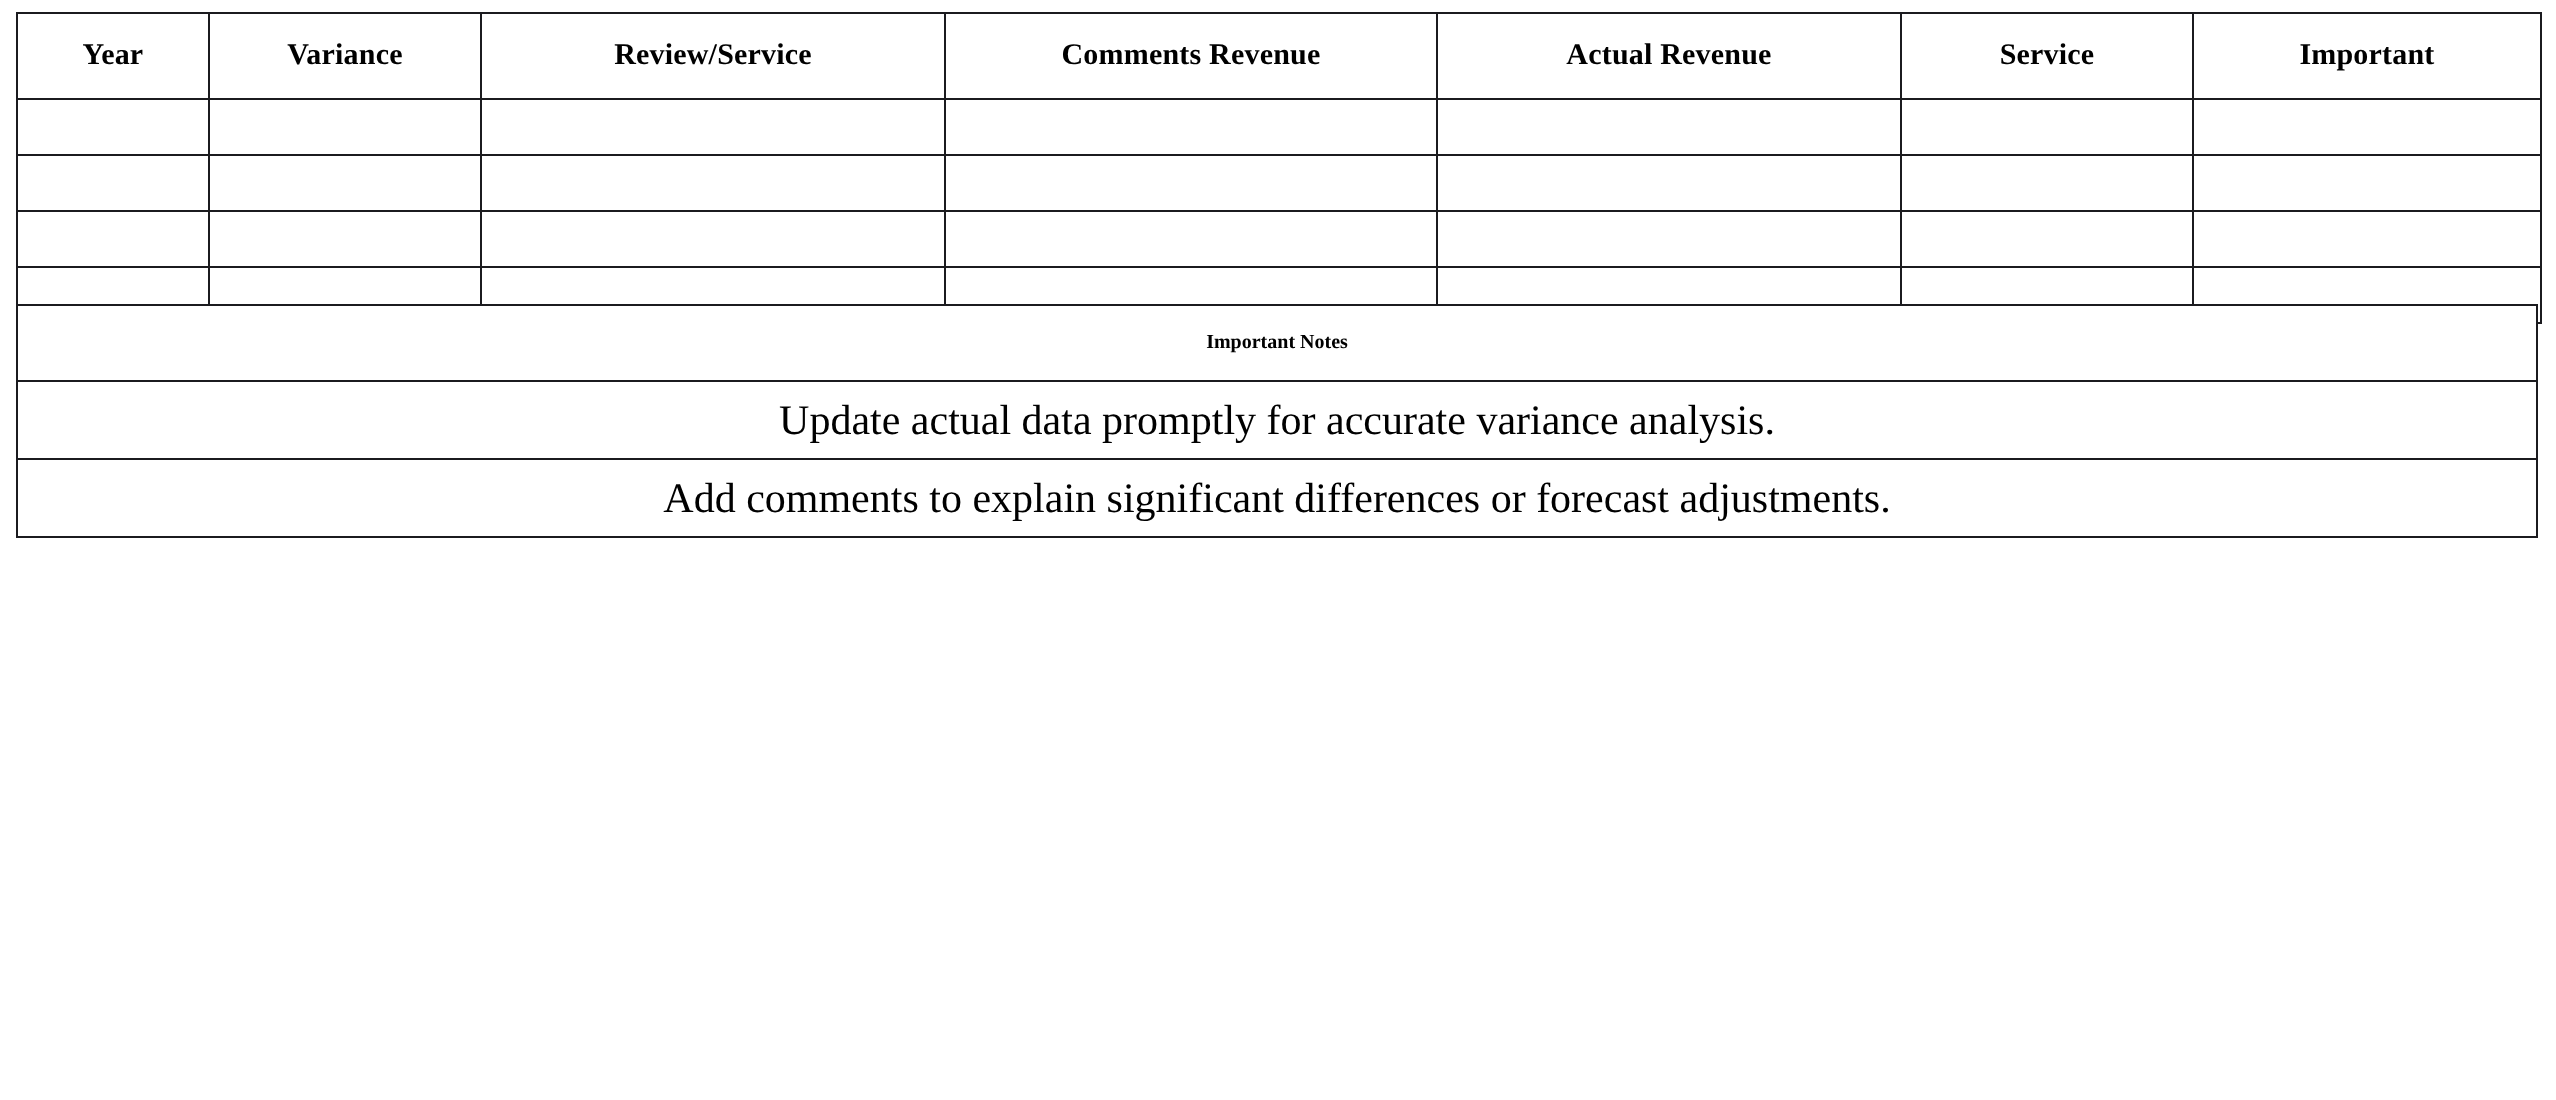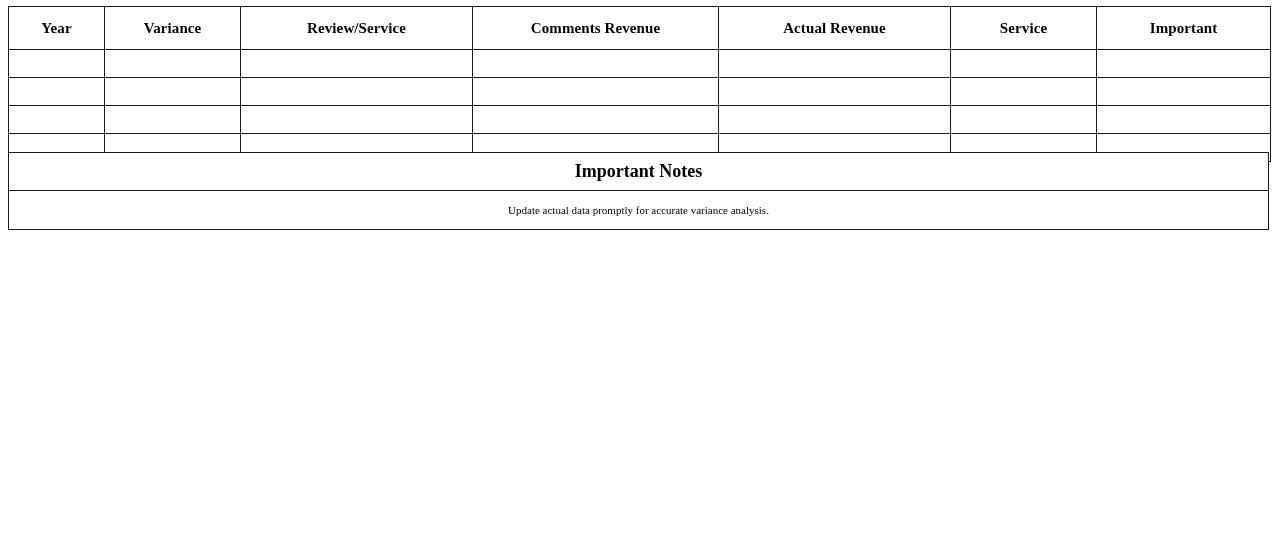--- a/index.html
+++ b/index.html
@@ -85,28 +85,28 @@
   table.notes td {
     border: 1px solid #1b1b1f;
     padding: 0 6px;
     background: #ffffff;
     text-align: center;
     vertical-align: middle;
   }
 
   table.notes th {
     height: 37px;
-    font-size: 18px;
+    font-size: 10px;
     font-weight: bold;
     margin-left: 36px;
   }
 
   table.notes td {
     height: 38px;
-    font-size: 11px;
+    font-size: 21px;
     font-weight: normal;
   }
 </style>
 </head>
 <body>
 
 <div class="page">
 
   <div class="tracker-wrap">
     <table class="grid">
@@ -175,17 +175,20 @@
     <table class="notes">
       <thead>
         <tr>
           <th>Important Notes</th>
         </tr>
       </thead>
       <tbody>
         <tr>
           <td>Update actual data promptly for accurate variance analysis.</td>
         </tr>
+        <tr>
+          <td>Add comments to explain significant differences or forecast adjustments.</td>
+        </tr>
       </tbody>
     </table>
   </div>
 
 </div>
 
 </body></html>

